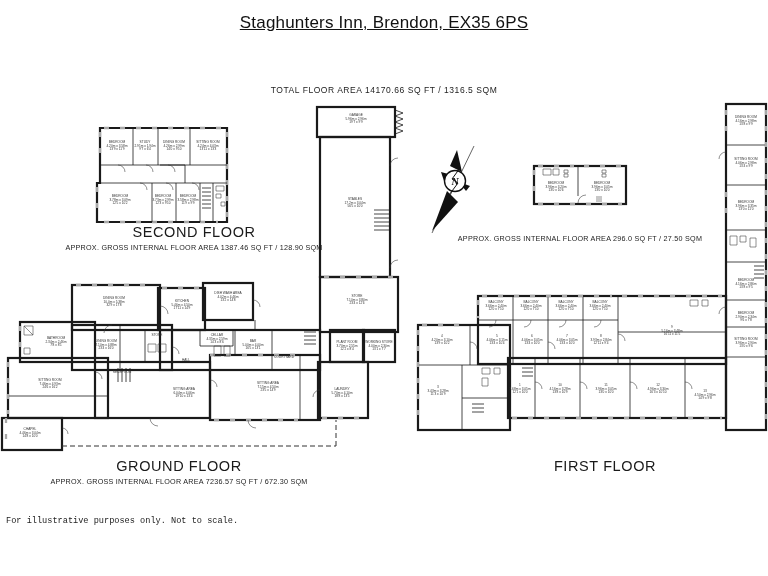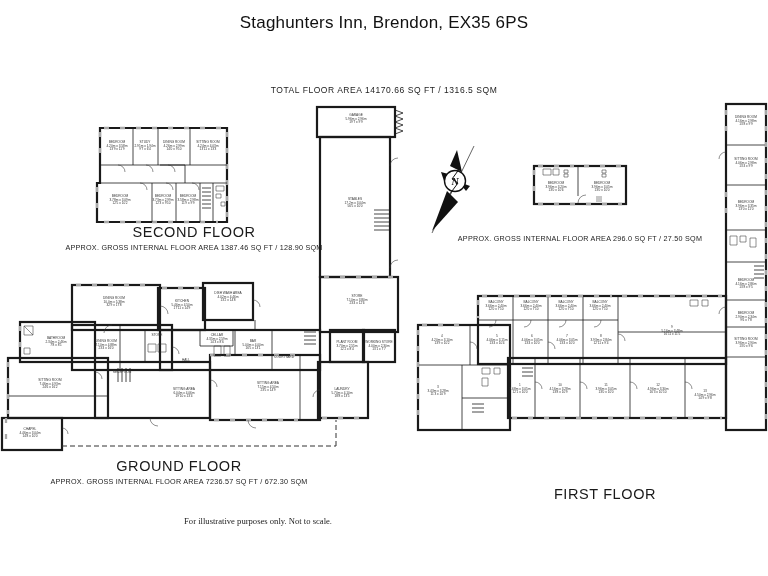--- a/index.html
+++ b/index.html
@@ -3,32 +3,32 @@
 <meta charset="utf-8">
 <style>
   html,body{margin:0;padding:0;}
   body{
     width:768px;height:576px;position:relative;background:#ffffff;
     font-family:"Liberation Sans",sans-serif;overflow:hidden;color:#1a1a1a;
   }
   .abs{position:absolute;}
   .page-title{
     left:0;right:0;top:13px;text-align:center;
-    font-size:17px;color:#111;letter-spacing:.2px;
+    font-size:17px;color:#111;letter-spacing:.2px;text-decoration:underline;
   }
   .page-subtitle{
     left:0;right:0;top:41px;text-align:center;
     font-size:8.5px;color:#222;letter-spacing:.55px;margin-top:44px;
   }
   .floor-caption{text-align:center;}
   .floor-caption .fname{font-size:14.5px;letter-spacing:.6px;color:#1a1a1a;}
   .floor-caption .farea{font-size:7.2px;letter-spacing:.25px;color:#222;margin-top:3px;}
   .disclaimer{
     left:6px;top:516px;width:326px;
-    font-family:Liberation Serif, serif;font-size:8.6px;color:#222;line-height:1.25;text-align:right;
+    font-family:Liberation Mono, monospace;font-size:8.6px;color:#222;line-height:1.25;
   }
   .disclaimer .d1{margin-bottom:3px;}
   svg{display:block;}
   .wx{fill:none;stroke:#1a1a1a;stroke-width:2.2;}
   .wi{fill:none;stroke:#1a1a1a;stroke-width:.8;}
   .win{fill:none;stroke:#a8a8a8;stroke-width:2.3;stroke-dasharray:5 11;}
   .door{fill:none;stroke:#333;stroke-width:.55;}
   .fix{fill:none;stroke:#333;stroke-width:.55;}
   .site{fill:none;stroke:#333;stroke-width:1;stroke-dasharray:5 3;}
   .room-label{font-family:"Liberation Sans",sans-serif;font-size:3.2px;fill:#333;
@@ -229,19 +229,19 @@
       <text x="601" y="337" class="room-label"><tspan x="601" dy="0">8</tspan><tspan x="601" dy="3.5">3.93m x 2.84m</tspan><tspan x="601" dy="3.5">12'11 x 9'4</tspan></text>
       <text x="672" y="328" class="room-label"><tspan x="672" dy="0">9</tspan><tspan x="672" dy="3.5">5.16m x 3.48m</tspan><tspan x="672" dy="3.5">16'11 x 11'5</tspan></text>
       <text x="438" y="388" class="room-label"><tspan x="438" dy="0">3</tspan><tspan x="438" dy="3.5">3.43m x 3.28m</tspan><tspan x="438" dy="3.5">11'3 x 10'9</tspan></text>
       <text x="520" y="386" class="room-label"><tspan x="520" dy="0">1</tspan><tspan x="520" dy="3.5">3.68m x 3.05m</tspan><tspan x="520" dy="3.5">12'1 x 10'0</tspan></text>
       <text x="560" y="386" class="room-label"><tspan x="560" dy="0">10</tspan><tspan x="560" dy="3.5">4.16m x 3.28m</tspan><tspan x="560" dy="3.5">13'8 x 10'9</tspan></text>
       <text x="606" y="386" class="room-label"><tspan x="606" dy="0">11</tspan><tspan x="606" dy="3.5">3.96m x 3.05m</tspan><tspan x="606" dy="3.5">13'0 x 10'0</tspan></text>
       <text x="658" y="386" class="room-label"><tspan x="658" dy="0">12</tspan><tspan x="658" dy="3.5">4.96m x 3.30m</tspan><tspan x="658" dy="3.5">16'3 x 10'10</tspan></text>
       <text x="705" y="392" class="room-label"><tspan x="705" dy="0">13</tspan><tspan x="705" dy="3.5">4.50m x 2.96m</tspan><tspan x="705" dy="3.5">14'9 x 9'8</tspan></text>
     </g>
 </svg>
-<div class="abs floor-caption" style="left:455px;top:486px;width:300px">
+<div class="abs floor-caption" style="left:455px;top:458px;width:300px">
   <div class="fname">FIRST FLOOR</div>
 </div>
 
 <div class="abs disclaimer">
   <div class="d1">For illustrative purposes only. Not to scale.</div>
 </div>
 
 </body></html>

